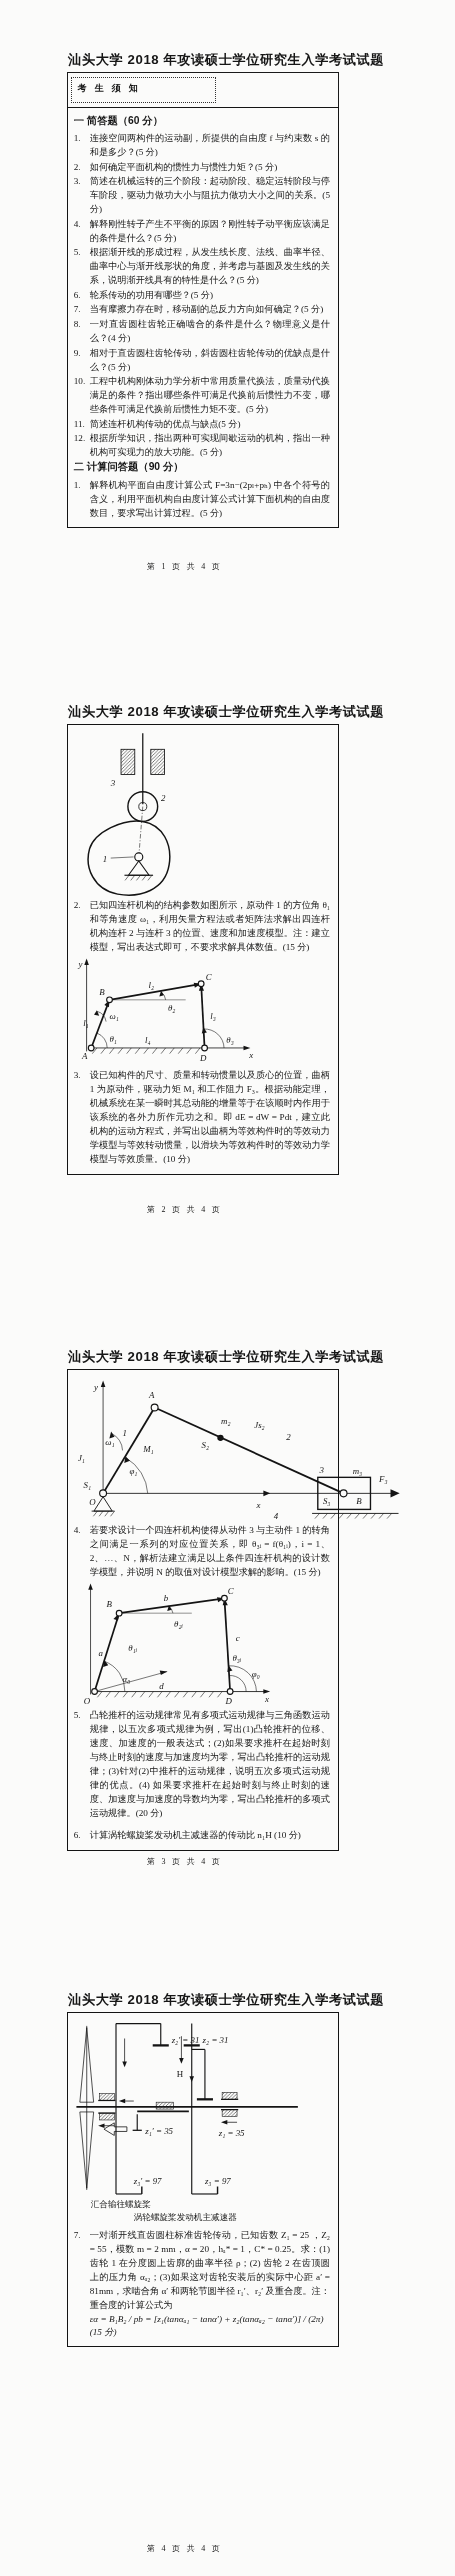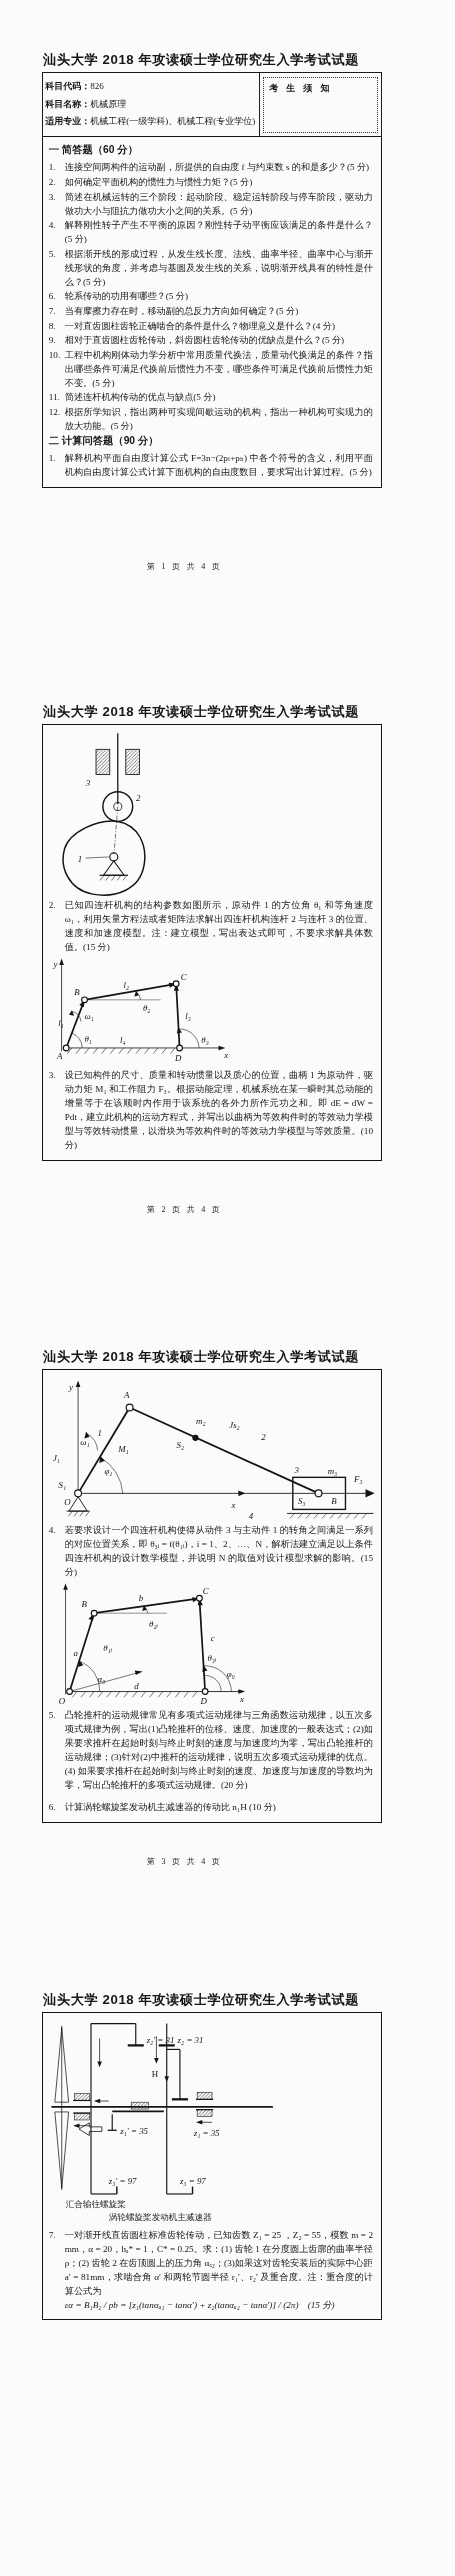--- a/index.html
+++ b/index.html
@@ -1,18 +1,18 @@
 <!DOCTYPE html>
 <html style="font-size:9.2px"><head>
 <meta charset="utf-8">
 <style>
   html,body{margin:0;padding:0;background:#e9e9e9;}
   .sheet{position:relative;width:455px;height:2576px;margin:0 auto;background:#fbfbfa;overflow:hidden;
          color:#161616;font-family:"Liberation Serif","DejaVu Serif",serif;}
-  .page{position:absolute;left:42px;width:340px;}
+  .page{position:absolute;left:67px;width:272px;}
   .ptitle{font-family:"Liberation Sans","DejaVu Sans",sans-serif;font-weight:bold;font-size:13.2px;
           letter-spacing:0.6px;white-space:nowrap;margin:0 0 3.4px 1.1px;}
   .hdr{display:flex;border:1.1px solid #1a1a1a;border-bottom:none;}
   .hdr-left{flex:1;padding:4.6px 3.4px 5.7px 2.3px;border-right:1.1px solid #1a1a1a;font-size:9px;line-height:1.95;}
   .hdr-row{white-space:nowrap;}
   .hdr-label{font-weight:bold;}
   .notice{width:132px;margin:3.4px;border:1.1px dotted #333;padding:3.4px 5.2px 5.2px;font-size:7.7px;line-height:1.6;}
   .notice-title{font-weight:bold;font-size:9px;letter-spacing:2.9px;margin-bottom:1.7px;}
   .notice-body{text-indent:2em;text-align:justify;}
   .qbox{border:1.4px solid #141414;padding:4.6px 8px 6.9px 5.7px;}
@@ -33,31 +33,20 @@
   .stroke{stroke:#141414;fill:none;}
 </style>
 </head>
 <body>
 
 <div class="sheet">
 
   <div class="page" style="top:51px;">
     <div class="ptitle">汕头大学 2018 年攻读硕士学位研究生入学考试试题</div>
     <div class="hdr">
-      <div class="hdr-left">
-        <div class="hdr-row">
-          <span class="hdr-label">科目代码：</span><span>826</span>
-        </div>
-        <div class="hdr-row">
-          <span class="hdr-label">科目名称：</span><span>机械原理</span>
-        </div>
-        <div class="hdr-row">
-          <span class="hdr-label">适用专业：</span><span>机械工程(一级学科)、机械工程(专业学位)</span>
-        </div>
-      </div>
       <div class="notice">
         <div class="notice-title">考 生 须 知</div>
       </div>
     </div>
     <div class="qbox" style="min-height:330px;">
       <div class="sec-h">一 简答题（60 分）</div>
 
       <div class="qi">
           <span class="qno">1.</span>
           <div class="qt">连接空间两构件的运动副，所提供的自由度 f 与约束数 s 的和是多少？(5 分)</div>
@@ -372,15 +361,16 @@
       <div class="cap">汇合输往螺旋桨</div>
       <div class="cap cap2">涡轮螺旋桨发动机主减速器</div>
 
       <div class="qi">
           <span class="qno">7.</span>
           <div class="qt">一对渐开线直齿圆柱标准齿轮传动，已知齿数 Z₁ = 25 ，Z₂ = 55，模数 m = 2 mm，α = 20，hₐ* = 1，C* = 0.25。求：(1) 齿轮 1 在分度圆上齿廓的曲率半径 ρ；(2) 齿轮 2 在齿顶圆上的压力角 αₐ₂；(3)如果这对齿轮安装后的实际中心距 a′ = 81mm，求啮合角 α′ 和两轮节圆半径 r₁′、r₂′ 及重合度。注：重合度的计算公式为</div>
         </div>
       <div class="formula">εα = B₁B₂ / pb = [z₁(tanαₐ₁ − tanα′) + z₂(tanαₐ₂ − tanα′)] / (2π)　(15 分)</div>
     </div>
   </div>
+  <div class="pfoot" style="top:2543px;">第 4 页 共 4 页</div>
 
 </div>
 
 
 </body></html>

